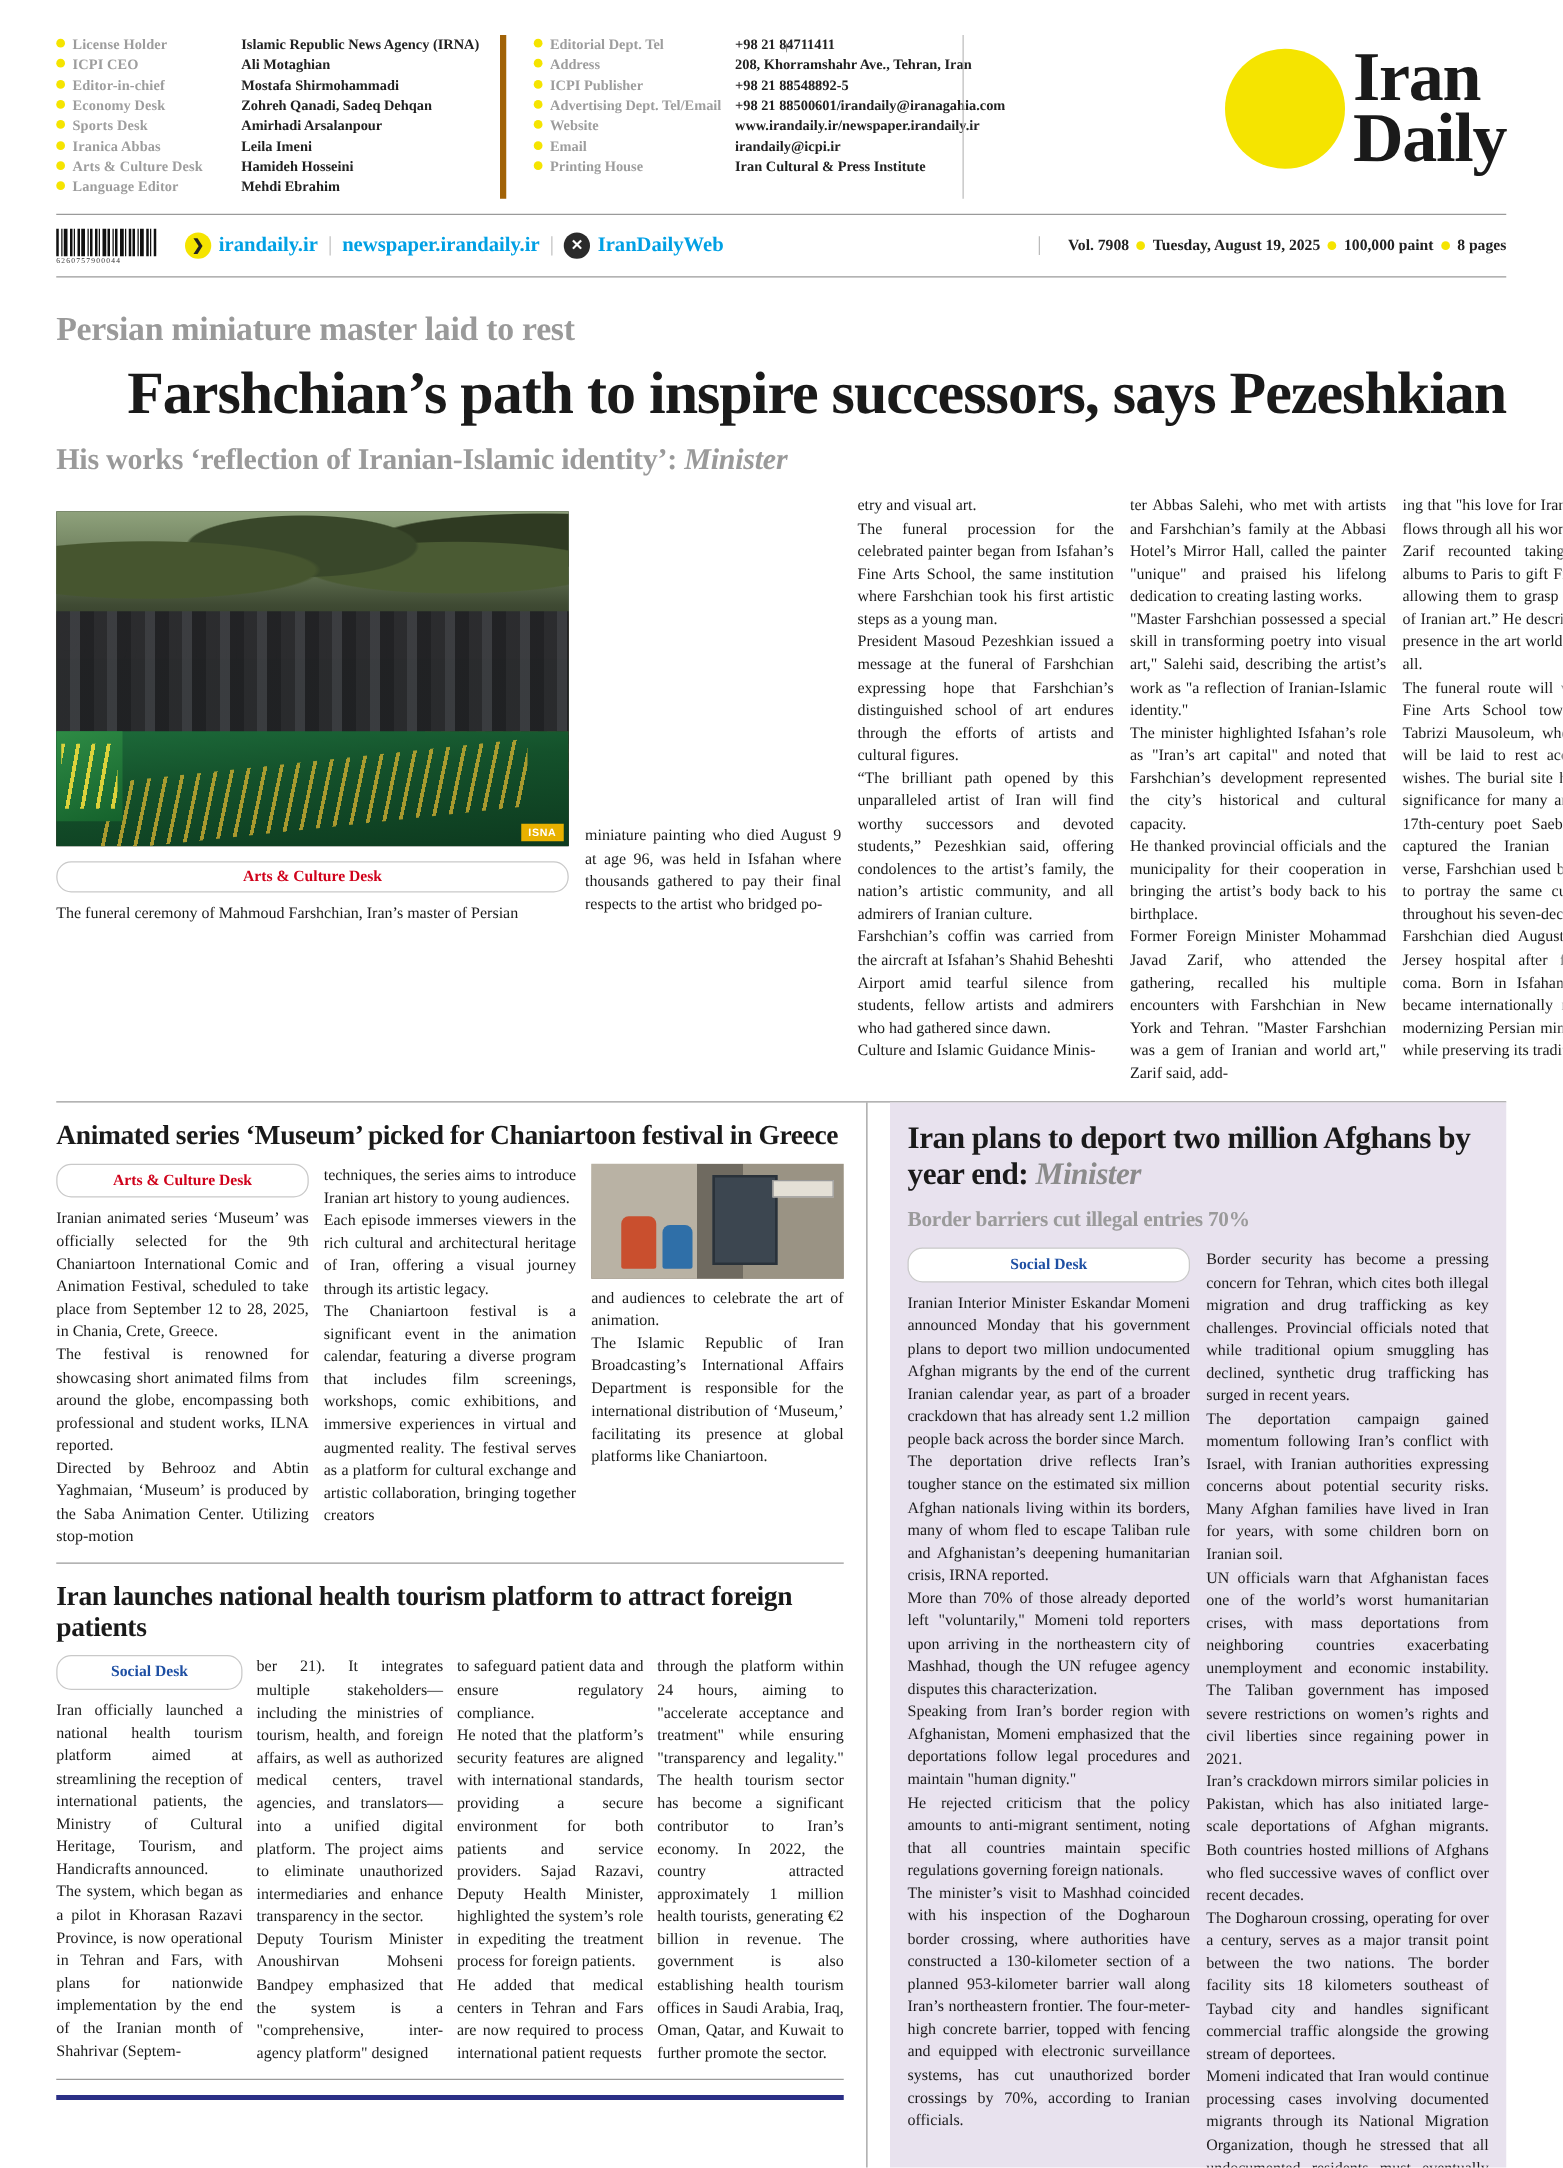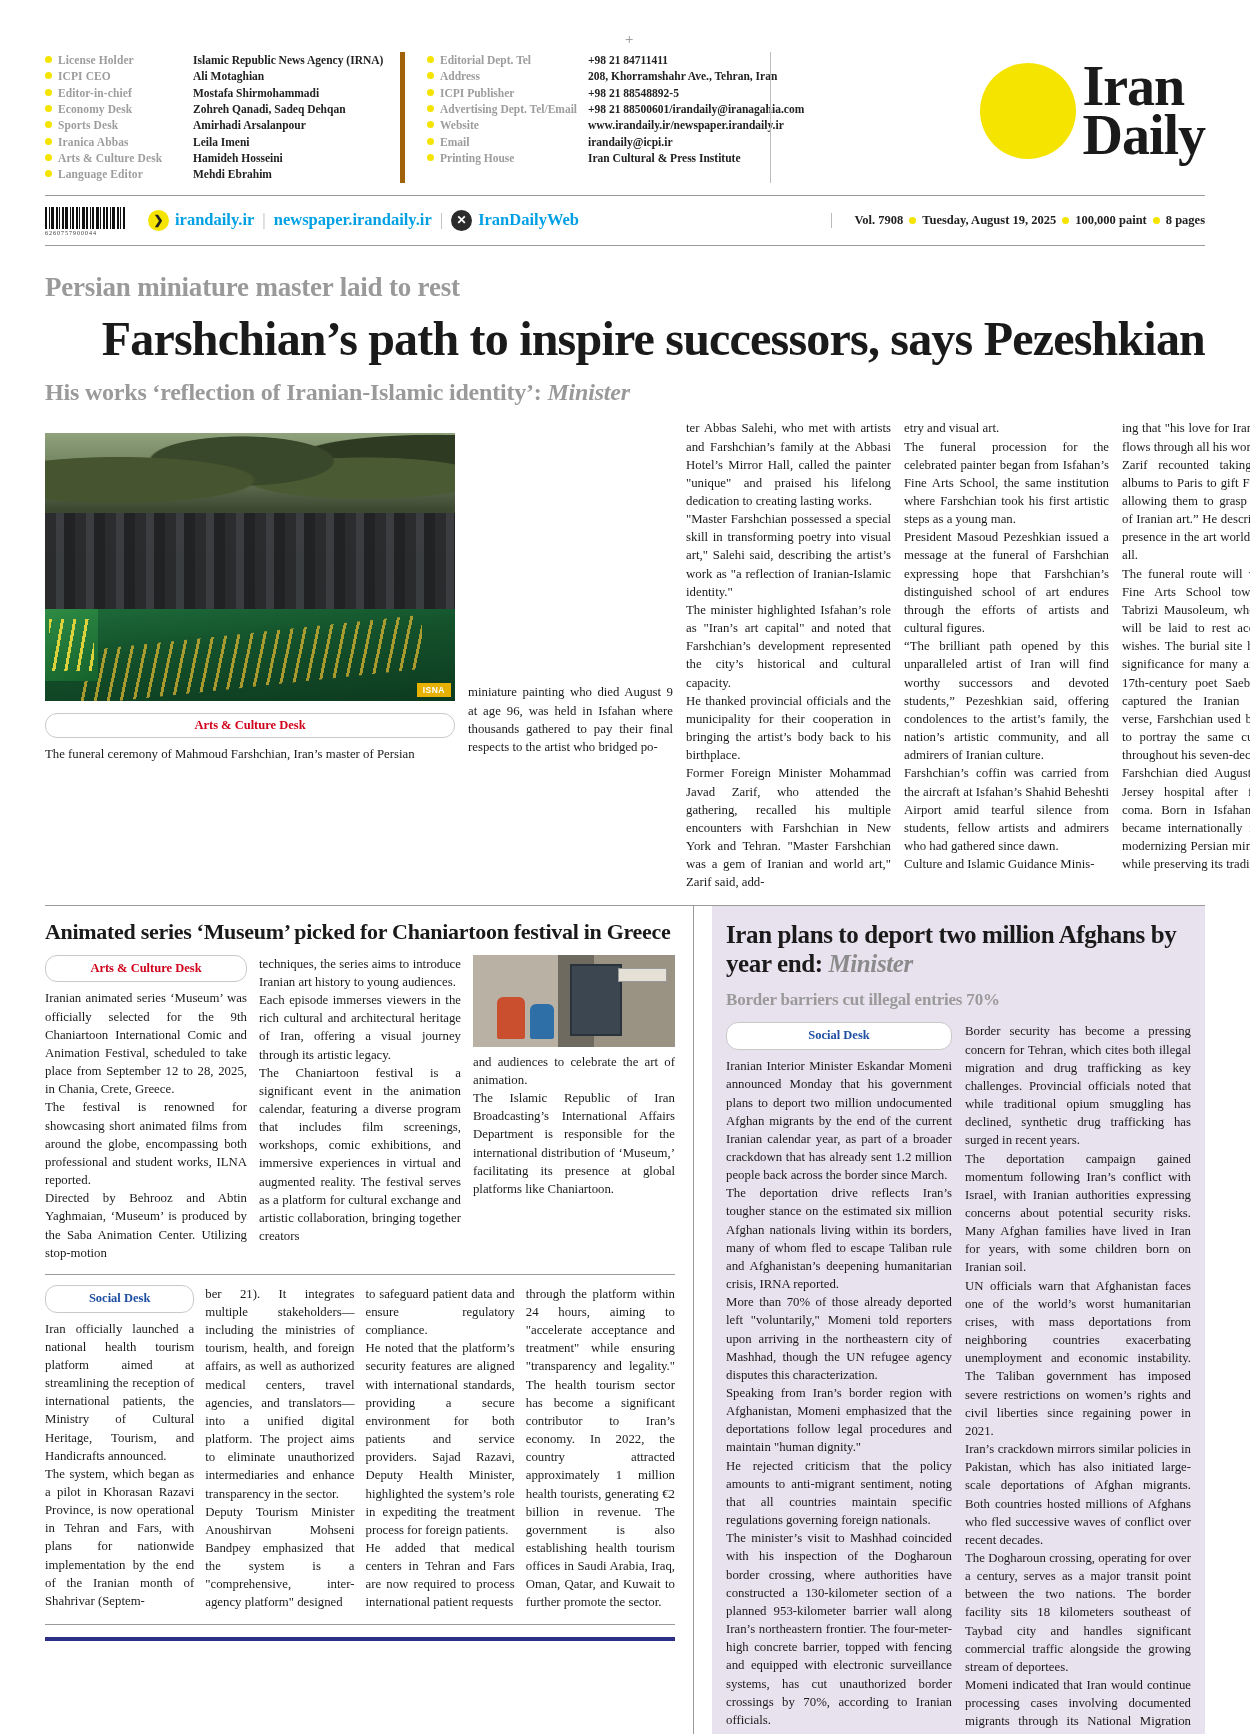--- a/index.html
+++ b/index.html
@@ -11,21 +11,21 @@
     color:#1a1a1a;
     position:relative;
     overflow:hidden;
   }
   .page { position:relative; width:1250px; height:1734px; padding:0 45px; }
 
   
   .cropmark { position:absolute; color:#888; font-size:15px; line-height:1; }
 
   
-  .masthead { display:flex; padding-top:52px; }
+  .masthead { display:flex; padding-top:28px; }
   .staff-col { width:355px; padding-right:10px; }
   .contact-col { width:370px; padding-left:22px; border-left:5px solid #a16207; }
   .logo-col { flex:1; border-left:1px solid #bdbdbd; position:relative; padding-left:30px; }
 
   .staff-row { display:flex; align-items:baseline; line-height:1.42; font-size:11.5px; }
   .bullet {
     width:7px; height:7px; border-radius:50%;
     background:#F5E400; display:inline-block; margin-right:6px;
     flex:none; position:relative; top:-1px;
   }
@@ -310,31 +310,31 @@
           <div class="calig"></div>
           <div class="greenflag"></div>
         <div class="credit">ISNA</div>
       </div>
       <div class="desk-badge">Arts &amp; Culture Desk</div>
       <div class="cap-text">The funeral ceremony of Mahmoud Farshchian, Iran’s master of Persian</div>
     </div>
 
     <div class="lead-cols">
       <div class="col" style="padding-top:264px;">miniature painting who died August 9 at age 96, was held in Isfahan where thousands gathered to pay their final respects to the artist who bridged po-</div>
-      <div class="col" style="white-space:pre-line;">ter Abbas Salehi, who met with artists and Farshchian’s family at the Abbasi Hotel’s Mirror Hall, called the painter "unique" and praised his lifelong dedication to creating lasting works.
-"Master Farshchian possessed a special skill in transforming poetry into visual art," Salehi said, describing the artist’s work as "a reflection of Iranian-Islamic identity."
-The minister highlighted Isfahan’s role as "Iran’s art capital" and noted that Farshchian’s development represented the city’s historical and cultural capacity.
-He thanked provincial officials and the municipality for their cooperation in bringing the artist’s body back to his birthplace.
-Former Foreign Minister Mohammad Javad Zarif, who attended the gathering, recalled his multiple encounters with Farshchian in New York and Tehran. "Master Farshchian was a gem of Iranian and world art," Zarif said, add-</div>
       <div class="col" style="white-space:pre-line;">etry and visual art.
 The funeral procession for the celebrated painter began from Isfahan’s Fine Arts School, the same institution where Farshchian took his first artistic steps as a young man.
 President Masoud Pezeshkian issued a message at the funeral of Farshchian expressing hope that Farshchian’s distinguished school of art endures through the efforts of artists and cultural figures.
 “The brilliant path opened by this unparalleled artist of Iran will find worthy successors and devoted students,” Pezeshkian said, offering condolences to the artist’s family, the nation’s artistic community, and all admirers of Iranian culture.
 Farshchian’s coffin was carried from the aircraft at Isfahan’s Shahid Beheshti Airport amid tearful silence from students, fellow artists and admirers who had gathered since dawn.
 Culture and Islamic Guidance Minis-</div>
+      <div class="col" style="white-space:pre-line;">ter Abbas Salehi, who met with artists and Farshchian’s family at the Abbasi Hotel’s Mirror Hall, called the painter "unique" and praised his lifelong dedication to creating lasting works.
+"Master Farshchian possessed a special skill in transforming poetry into visual art," Salehi said, describing the artist’s work as "a reflection of Iranian-Islamic identity."
+The minister highlighted Isfahan’s role as "Iran’s art capital" and noted that Farshchian’s development represented the city’s historical and cultural capacity.
+He thanked provincial officials and the municipality for their cooperation in bringing the artist’s body back to his birthplace.
+Former Foreign Minister Mohammad Javad Zarif, who attended the gathering, recalled his multiple encounters with Farshchian in New York and Tehran. "Master Farshchian was a gem of Iranian and world art," Zarif said, add-</div>
       <div class="col" style="white-space:pre-line;">ing that "his love for Iran and humanity flows through all his works."
 Zarif recounted taking Farshchian’s albums to Paris to gift French officials, allowing them to grasp “the greatness of Iranian art.” He described the artist’s presence in the art world as inspiring to all.
 The funeral route will wind from the Fine Arts School toward the Saeb Tabrizi Mausoleum, where Farshchian will be laid to rest according to his wishes. The burial site holds symbolic significance for many artists. Like the 17th-century poet Saeb Tabrizi, who captured the Iranian spirit through verse, Farshchian used brush and paint to portray the same cultural essence throughout his seven-decade career.
 Farshchian died August 9 in a New Jersey hospital after falling into a coma. Born in Isfahan in 1930, he became internationally recognized for modernizing Persian miniature painting while preserving its traditional roots.</div>
     </div>
   </div>
 
   <div class="rule-mid"></div>
 
   <div class="mid">
@@ -360,20 +360,21 @@
               <div class="fig2"></div>
               <div class="sign"></div>
           </div>
           <div style="white-space:pre-line;">and audiences to celebrate the art of animation.
 The Islamic Republic of Iran Broadcasting’s International Affairs Department is responsible for the international distribution of ‘Museum,’ facilitating its presence at global platforms like Chaniartoon.</div>
         </div>
       </div>
 
       <div class="ad-rule"></div>
 
+      <div class="h2">Iran launches national health tourism platform to attract foreign patients</div>
       <div class="three-col" style="gap:11px;">
         <div class="col" style="width:calc((100% - 33px)/4);">
           <div class="desk-badge blue" style="margin-top:0;">Social Desk</div>
           <div style="margin-top:7px; white-space:pre-line;">Iran officially launched a national health tourism platform aimed at streamlining the reception of international patients, the Ministry of Cultural Heritage, Tourism, and Handicrafts announced.
 The system, which began as a pilot in Khorasan Razavi Province, is now operational in Tehran and Fars, with plans for nationwide implementation by the end of the Iranian month of Shahrivar (Septem-</div>
         </div>
         <div class="col" style="width:calc((100% - 33px)/4); white-space:pre-line;">ber 21). It integrates multiple stakeholders—including the ministries of tourism, health, and foreign affairs, as well as authorized medical centers, travel agencies, and translators—into a unified digital platform. The project aims to eliminate unauthorized intermediaries and enhance transparency in the sector.
 Deputy Tourism Minister Anoushirvan Mohseni Bandpey emphasized that the system is a "comprehensive, inter-agency platform" designed</div>
         <div class="col" style="width:calc((100% - 33px)/4); white-space:pre-line;">to safeguard patient data and ensure regulatory compliance.
 He noted that the platform’s security features are aligned with international standards, providing a secure environment for both patients and service providers. Sajad Razavi, Deputy Health Minister, highlighted the system’s role in expediting the treatment process for foreign patients.

